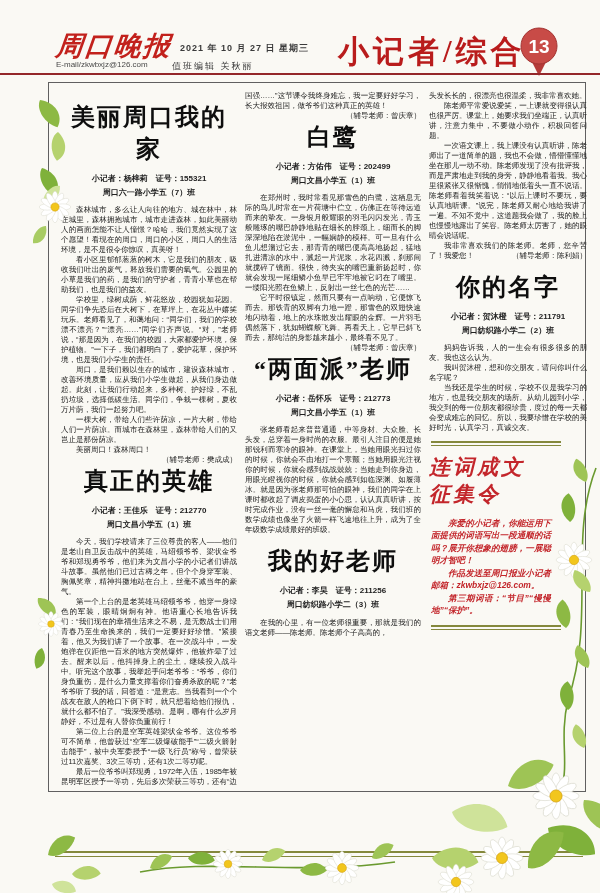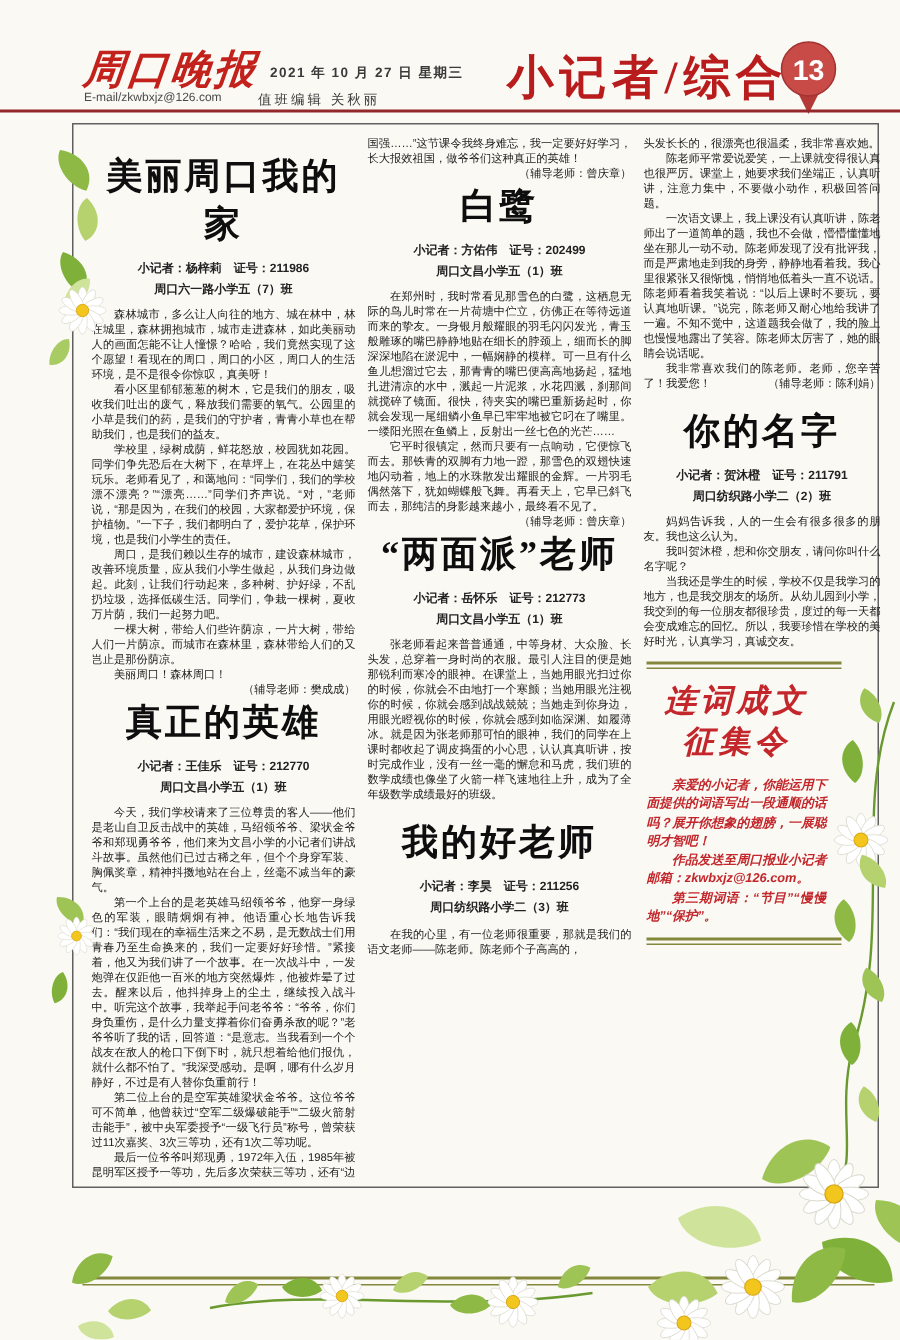--- a/index.html
+++ b/index.html
@@ -56,21 +56,21 @@
     text-align:justify;text-justify:inter-character;
     text-indent:2em;color:#1b1b1b;
   }
   .para.noindent{text-indent:0;}
   .credit{float:right;font-weight:normal;}
 
   
   .drule{border-top:2px solid #84883c;border-bottom:1px solid #84883c;height:2px;margin:8px 26px 8px 2px;}
   .callout-title{
     font-family:"Liberation Serif", serif;
-    color:#c3262b;text-align:center;font-size:21px;font-weight:bold;font-style:italic;
+    color:#c3262b;font-size:21px;font-weight:bold;font-style:italic;
     letter-spacing:3px;line-height:1.3;margin:4px 34px 8px 0;
   }
   .cpara{
     color:#c3262b;font-size:8.5px;line-height:12.5px;font-weight:bold;font-style:italic;
     text-indent:2em;margin:0 36px 0 2px;text-align:justify;text-justify:inter-character;
   }
   .bottom-rule{
     position:absolute;left:55px;top:851px;width:528px;height:3px;
     border-top:2px solid #84883c;border-bottom:1px solid #84883c;
   }
@@ -92,21 +92,21 @@
     <text x="22" y="27" text-anchor="middle" font-size="19" font-weight="bold" fill="#ffffff">13</text>
   </svg>
   <div class="red-rule"></div>
 
   <main class="frame">
 
     <div class="col col1">
       <article>
         <h2 class="headline">美丽周口我的家</h2>
         <div class="byline">
-          <div>小记者：杨梓莉　证号：211986</div>
+          <div>小记者：杨梓莉　证号：155321</div>
           <div>周口六一路小学五（7）班</div>
         </div>
         <p class="para"><span>森林城市，多么让人向往的地方、城在林中，林在城里，森林拥抱城市，城市走进森林，如此美丽动人的画面怎能不让人憧憬？哈哈，我们竟然实现了这个愿望！看现在的周口，周口的小区，周口人的生活环境，是不是很令你惊叹，真美呀！</span></p>
         <p class="para"><span>看小区里郁郁葱葱的树木，它是我们的朋友，吸收我们吐出的废气，释放我们需要的氧气。公园里的小草是我们的药，是我们的守护者，青青小草也在帮助我们，也是我们的益友。</span></p>
         <p class="para"><span>学校里，绿树成荫，鲜花怒放，校园犹如花园。同学们争先恐后在大树下，在草坪上，在花丛中嬉笑玩乐。老师看见了，和蔼地问：“同学们，我们的学校漂不漂亮？”“漂亮……”同学们齐声说。“对，”老师说，“那是因为，在我们的校园，大家都爱护环境，保护植物。”一下子，我们都明白了，爱护花草，保护环境，也是我们小学生的责任。</span></p>
         <p class="para"><span>周口，是我们赖以生存的城市，建设森林城市，改善环境质量，应从我们小学生做起，从我们身边做起。此刻，让我们行动起来，多种树、护好绿，不乱扔垃圾，选择低碳生活。同学们，争栽一棵树，夏收万片荫，我们一起努力吧。</span></p>
         <p class="para"><span>一棵大树，带给人们些许荫凉，一片大树，带给人们一片荫凉。而城市在森林里，森林带给人们的又岂止是那份荫凉。</span></p>
         <p class="para">
           <span>美丽周口！森林周口！</span>
           <span class="credit">（辅导老师：樊成成）</span>

